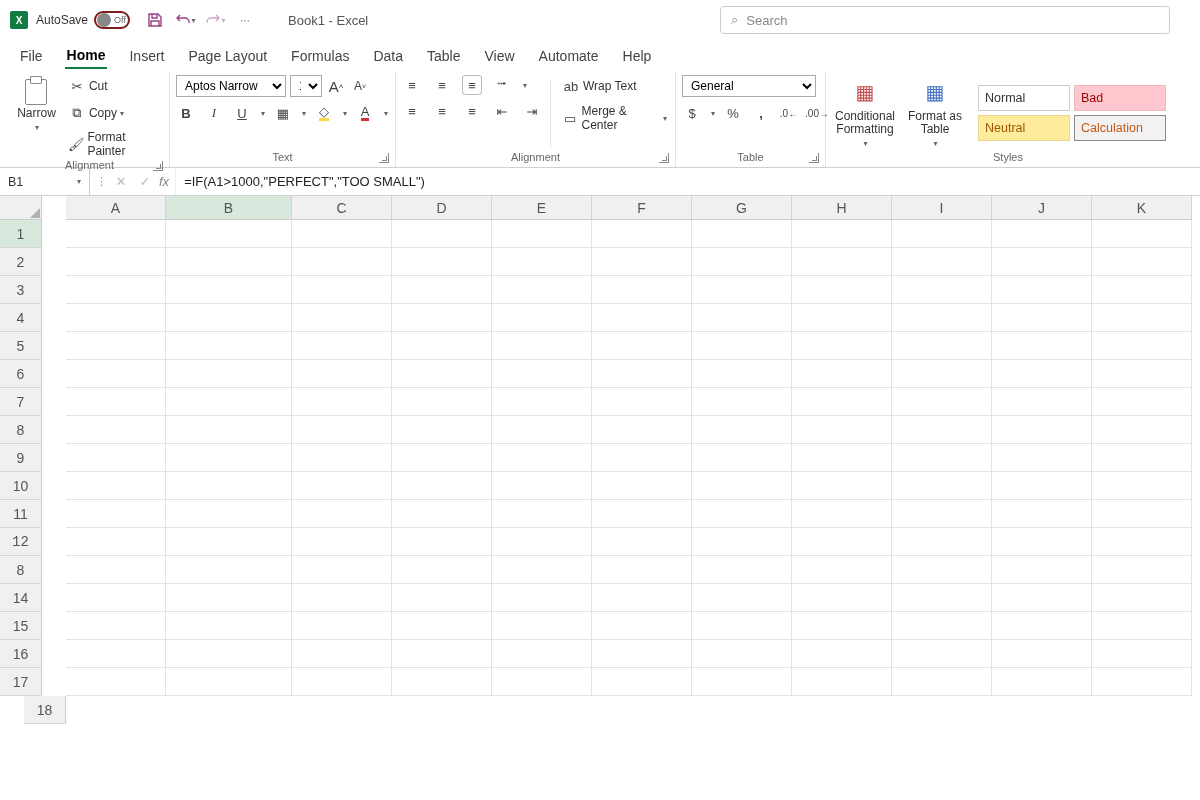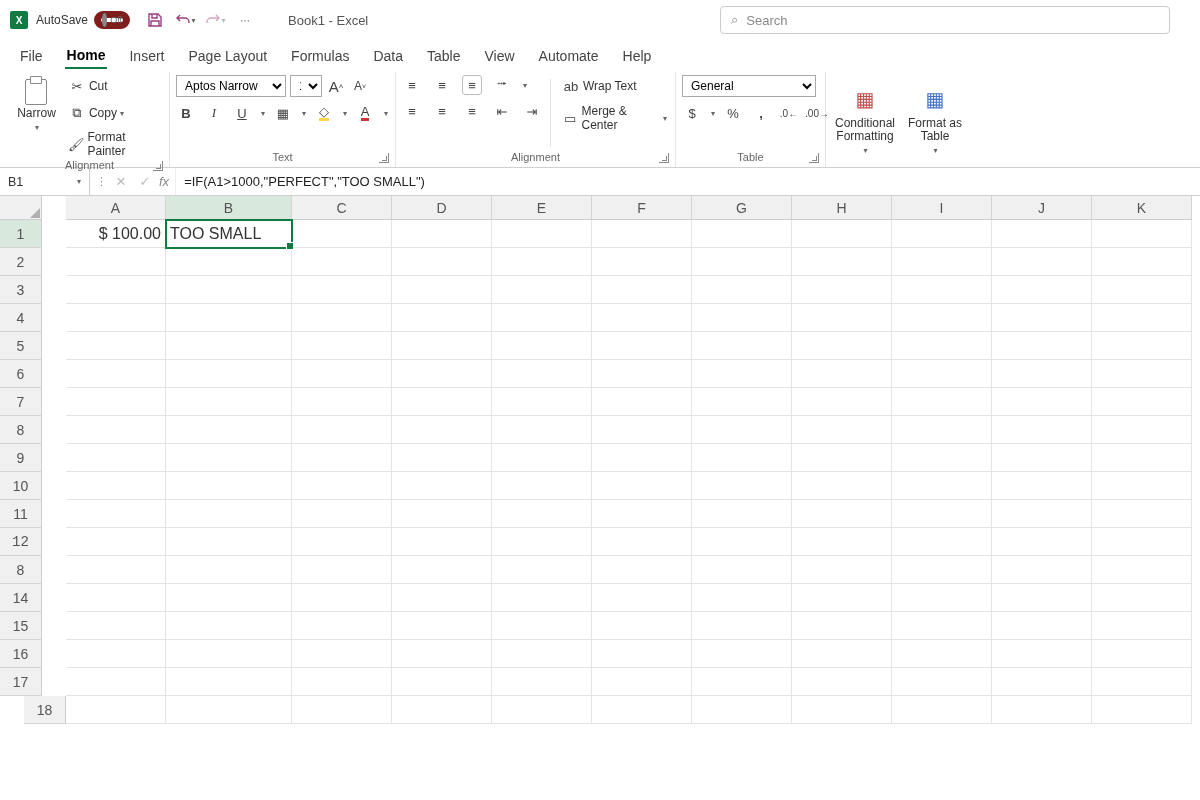--- a/index.html
+++ b/index.html
@@ -2,21 +2,21 @@
 <html><head>
 <meta charset="utf-8">
 <style>
 * { box-sizing: border-box; margin: 0; padding: 0; font-family: "Segoe UI", Arial, sans-serif; }
 body { background: #fff; width: 1200px; height: 800px; overflow: hidden; font-size: 13px; color: #333; }
 
 
 .titlebar { display: flex; align-items: center; height: 40px; padding: 0 10px; gap: 8px; }
 .app-icon { width: 18px; height: 18px; background: #107c41; display: flex; align-items: center; justify-content: center; color: #fff; font-size: 10px; font-weight: bold; border-radius: 2px; }
 .autosave { display: flex; align-items: center; gap: 6px; font-size: 12px; }
-.toggle { width: 36px; height: 18px; border: 7px solid #7f1d1d; border-radius: 9px; display: flex; align-items: center; padding: 1px; background:#fff; }
+.toggle { width: 36px; height: 18px; border: 2px solid #7f1d1d; border-radius: 9px; display: flex; align-items: center; padding: 1px; background:#fff; }
 .toggle .knob { width: 14px; height: 14px; background: #888; border-radius: 50%; }
 .toggle .label { font-size: 9px; margin-left: 3px; color: #666; }
 .qat { display: flex; gap: 8px; align-items: center; margin-left: 6px; }
 .qat .btn { width: 22px; height: 22px; display: flex; align-items: center; justify-content: center; color: #9b3e83; cursor: pointer; }
 .title { margin-left: 24px; font-size: 13px; color: #555; }
 .searchbar { margin-left: auto; margin-right: 20px; width: 450px; height: 28px; border: 1px solid #ccc; border-radius: 4px; display: flex; align-items: center; padding: 0 10px; gap: 8px; color: #888; font-size: 13px; background:#fff; }
 
 
 .tabs { display: flex; gap: 20px; padding: 0 18px; height: 32px; align-items: center; font-size: 14px; color: #444; }
 .tab { cursor: pointer; padding: 4px 2px; }
@@ -236,21 +236,32 @@
       <div class="big-btn">
         <span class="ic" style="color:#c0504d">▦</span>
         <span>Conditional Formatting</span>
           <span class="chev">▾</span>
       </div>
       <div class="big-btn">
         <span class="ic" style="color:#4472c4">▦</span>
         <span>Format as Table</span>
           <span class="chev">▾</span>
       </div>
+      <div class="col" style="gap:4px;margin-left:6px">
+        <div class="row" style="gap:4px">
+          <div class="style-cell style-normal">Normal</div>
+          <div class="style-cell style-bad">Bad</div>
+        </div>
+        <div class="row" style="gap:4px">
+          <div class="style-cell style-neutral">Neutral</div>
+          <div class="style-cell style-calc">Calculation</div>
+        </div>
+      </div>
     </div>
+    <div class="group-label"><span>Styles</span></div>
   </div>
 </div>
 
 <div class="fbar">
   <div class="namebox">
     <span>B1</span>
       <span class="chev">▾</span>
   </div>
   <div class="fbtns">
     <span style="font-size:11px">⋮</span>
@@ -294,33 +305,20 @@
         <div class="colhdr" style="width: 100px;">E</div>
         <div class="colhdr" style="width: 100px;">F</div>
         <div class="colhdr" style="width: 100px;">G</div>
         <div class="colhdr" style="width: 100px;">H</div>
         <div class="colhdr" style="width: 100px;">I</div>
         <div class="colhdr" style="width: 100px;">J</div>
         <div class="colhdr" style="width: 100px;">K</div>
       </div>
     <div class="gridrows" id="gridrows">
         <div class="gridrow">
-          <div class="cell right" style="width: 100px; height: 28px;">$ 100.00</div>
-          <div class="cell selcell" style="width: 126px; height: 28px;">TOO SMALL</div>
-          <div class="cell" style="width: 100px; height: 28px;"></div>
-          <div class="cell" style="width: 100px; height: 28px;"></div>
-          <div class="cell" style="width: 100px; height: 28px;"></div>
-          <div class="cell" style="width: 100px; height: 28px;"></div>
-          <div class="cell" style="width: 100px; height: 28px;"></div>
-          <div class="cell" style="width: 100px; height: 28px;"></div>
-          <div class="cell" style="width: 100px; height: 28px;"></div>
-          <div class="cell" style="width: 100px; height: 28px;"></div>
-          <div class="cell" style="width: 100px; height: 28px;"></div>
-        </div>
-        <div class="gridrow">
           <div class="cell" style="width: 100px; height: 28px;"></div>
           <div class="cell" style="width: 126px; height: 28px;"></div>
           <div class="cell" style="width: 100px; height: 28px;"></div>
           <div class="cell" style="width: 100px; height: 28px;"></div>
           <div class="cell" style="width: 100px; height: 28px;"></div>
           <div class="cell" style="width: 100px; height: 28px;"></div>
           <div class="cell" style="width: 100px; height: 28px;"></div>
           <div class="cell" style="width: 100px; height: 28px;"></div>
           <div class="cell" style="width: 100px; height: 28px;"></div>
           <div class="cell" style="width: 100px; height: 28px;"></div>

